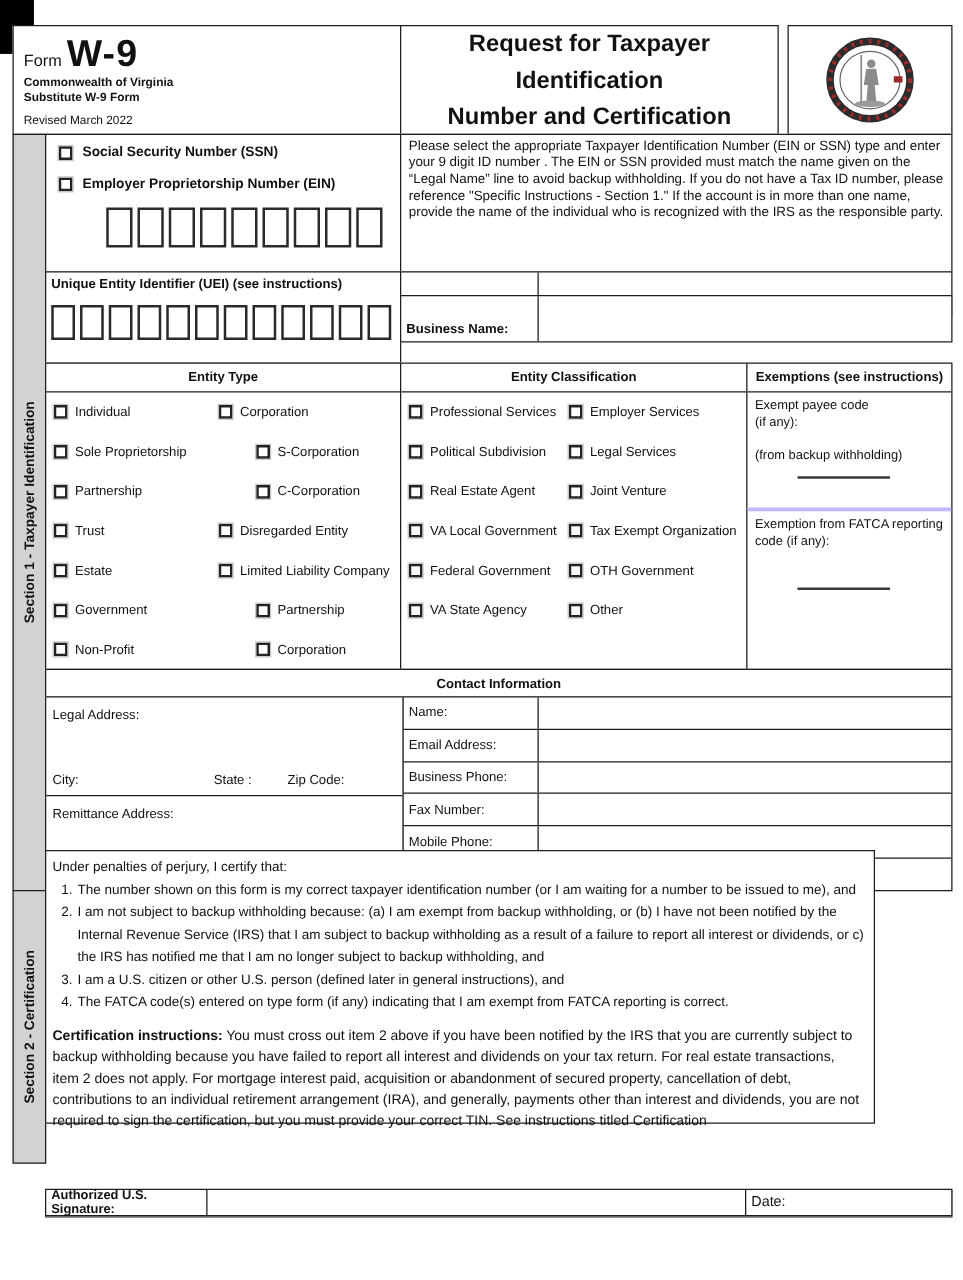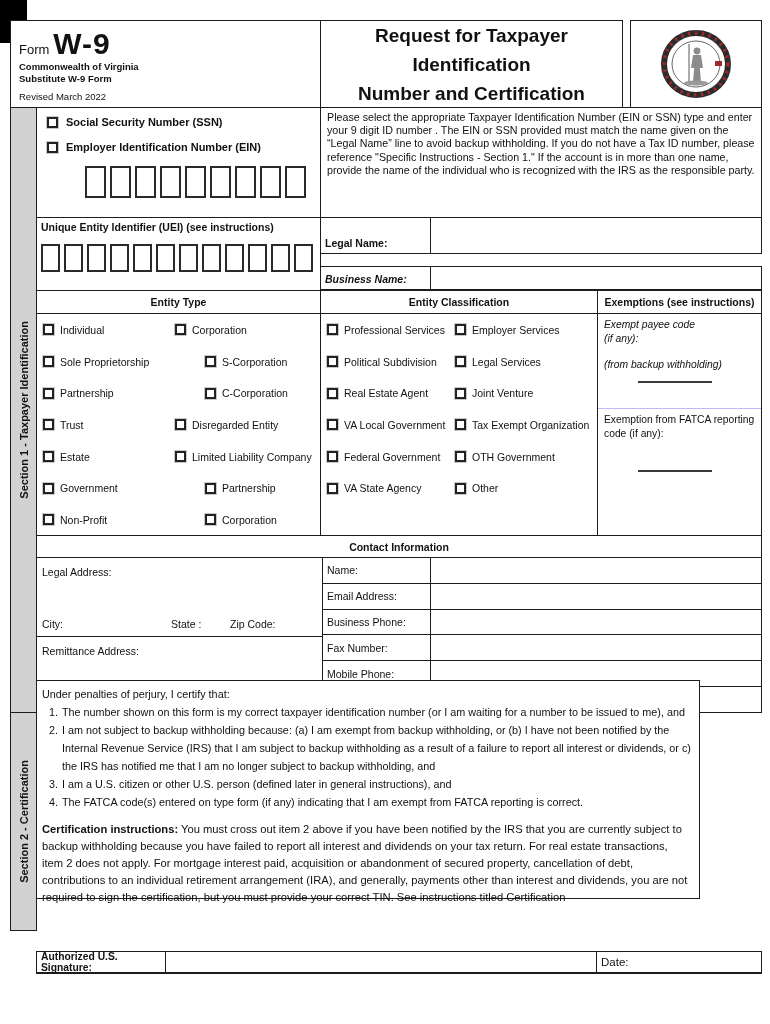--- a/index.html
+++ b/index.html
@@ -33,38 +33,38 @@
   .digit-row { display:flex; gap:4px; margin:2px 0 0 38px; }
   .digit-cell { width:21px; height:32px; border:2px solid #2a2a2a; background:#fff; }
   .tin-right { left:320px; top:107px; width:442px; height:111px; padding:3px 6px; font-size:10.7px; line-height:13.2px; }
 
   
   .uei { left:36px; top:217px; width:285px; height:74px; padding:3px 4px; }
   .uei .lbl { font-size:10.5px; font-weight:bold; }
   .uei-row { display:flex; gap:4px; margin-top:11px; }
   .uei-cell { width:19px; height:28px; border:2px solid #2a2a2a; background:#fff; }
   .name-row { left:320px; width:442px; height:37px; display:flex; }
-  .nr1 { top:217px; } .nr2 { top:266px; height:24px;font-style:italic; }
+  .nr1 { top:217px; } .nr2 { top:236px; height:38px; }
   .name-row .lab { flex:0 0 110px; border-right:1px solid #1c1c1c; font-size:10.5px; font-weight:bold; display:flex; align-items:flex-end; padding:0 0 4px 4px; }
   .name-row .val { flex:1; }
 
   
   .tbl-hdr { height:23px; border-bottom:1px solid #1c1c1c; display:flex; align-items:center; justify-content:center; font-size:10.5px; font-weight:bold; }
   .et { left:36px; top:290px; width:285px; height:246px; }
   .ec { left:320px; top:290px; width:278px; height:246px; }
   .ck-grid { display:flex; flex-direction:column; }
   .ck-row { display:flex; align-items:center; height:31.7px; }
   .ck-cell { display:flex; align-items:center; gap:6px; padding-left:6px; font-size:10.5px; }
   .et .c1 { flex:0 0 132px; } .et .c2 { flex:1; }
   .ec .c1 { flex:0 0 128px; } .ec .c2 { flex:1; }
   .indent { padding-left:36px; }
 
   
   .ex { left:597px; top:290px; width:165px; height:246px; }
-  .ex-top { height:95px; border-bottom:1px solid #c4b5fd; padding:4px 6px;font-style:italic; }
+  .ex-top { height:95px; border-bottom:3px solid #c4b5fd; padding:4px 6px; }
   .ex-bot { padding:4px 6px; }
   .ex t, .ex .txt { font-size:10.3px; line-height:13.5px; }
   .ex-line { width:74px; border-bottom:2px solid #3a3a3a; margin:9px 0 0 34px; }
   .ex-line2 { width:74px; border-bottom:2px solid #3a3a3a; margin:30px 0 0 34px; }
 
   
   .ci-hdr { left:36px; top:535px; width:726px; height:23px; display:flex; align-items:center; justify-content:center; font-size:10.5px; font-weight:bold; }
   .cl-left { left:36px; top:557px; width:287px; height:156px; }
   .addr-half { position:relative; height:78px; }
   .addr-half + .addr-half { border-top:1px solid #1c1c1c; height:77px; }
@@ -137,21 +137,21 @@
   </div>
   <div class="black-strip"></div>
 
   <div class="box tin-left">
     <div class="ck-line">
       <span class="ckbox"></span>
       <span class="lbl">Social Security Number (SSN)</span>
     </div>
     <div class="ck-line">
       <span class="ckbox"></span>
-      <span class="lbl">Employer Identification Number (EIN)</span>
+      <span class="lbl">Employer Proprietorship Number (EIN)</span>
     </div>
     <div class="digit-row">
       <span class="digit-cell"></span>
       <span class="digit-cell"></span>
       <span class="digit-cell"></span>
       <span class="digit-cell"></span>
       <span class="digit-cell"></span>
       <span class="digit-cell"></span>
       <span class="digit-cell"></span>
       <span class="digit-cell"></span>

